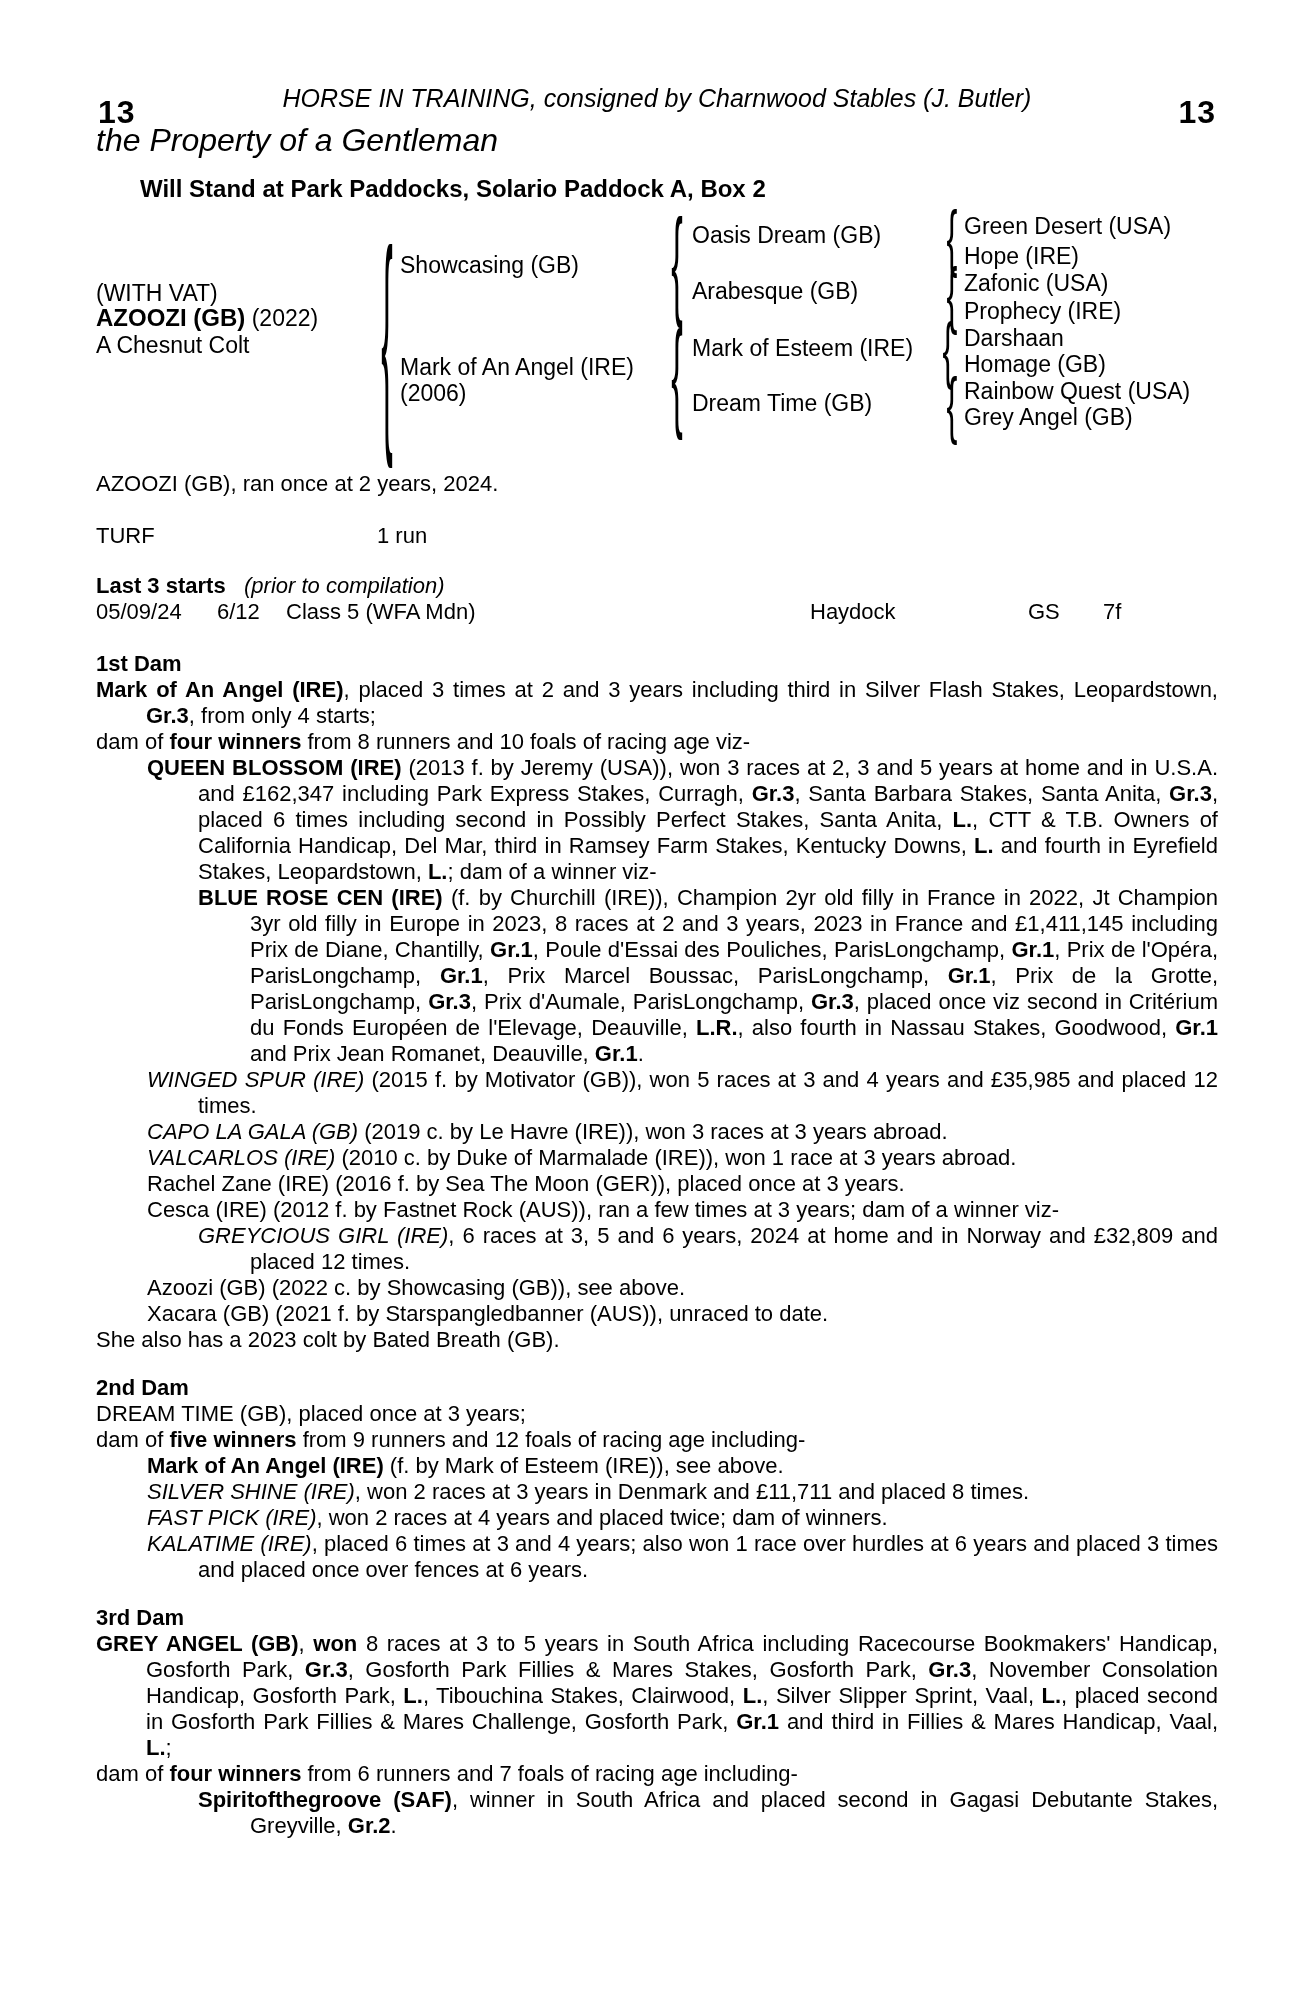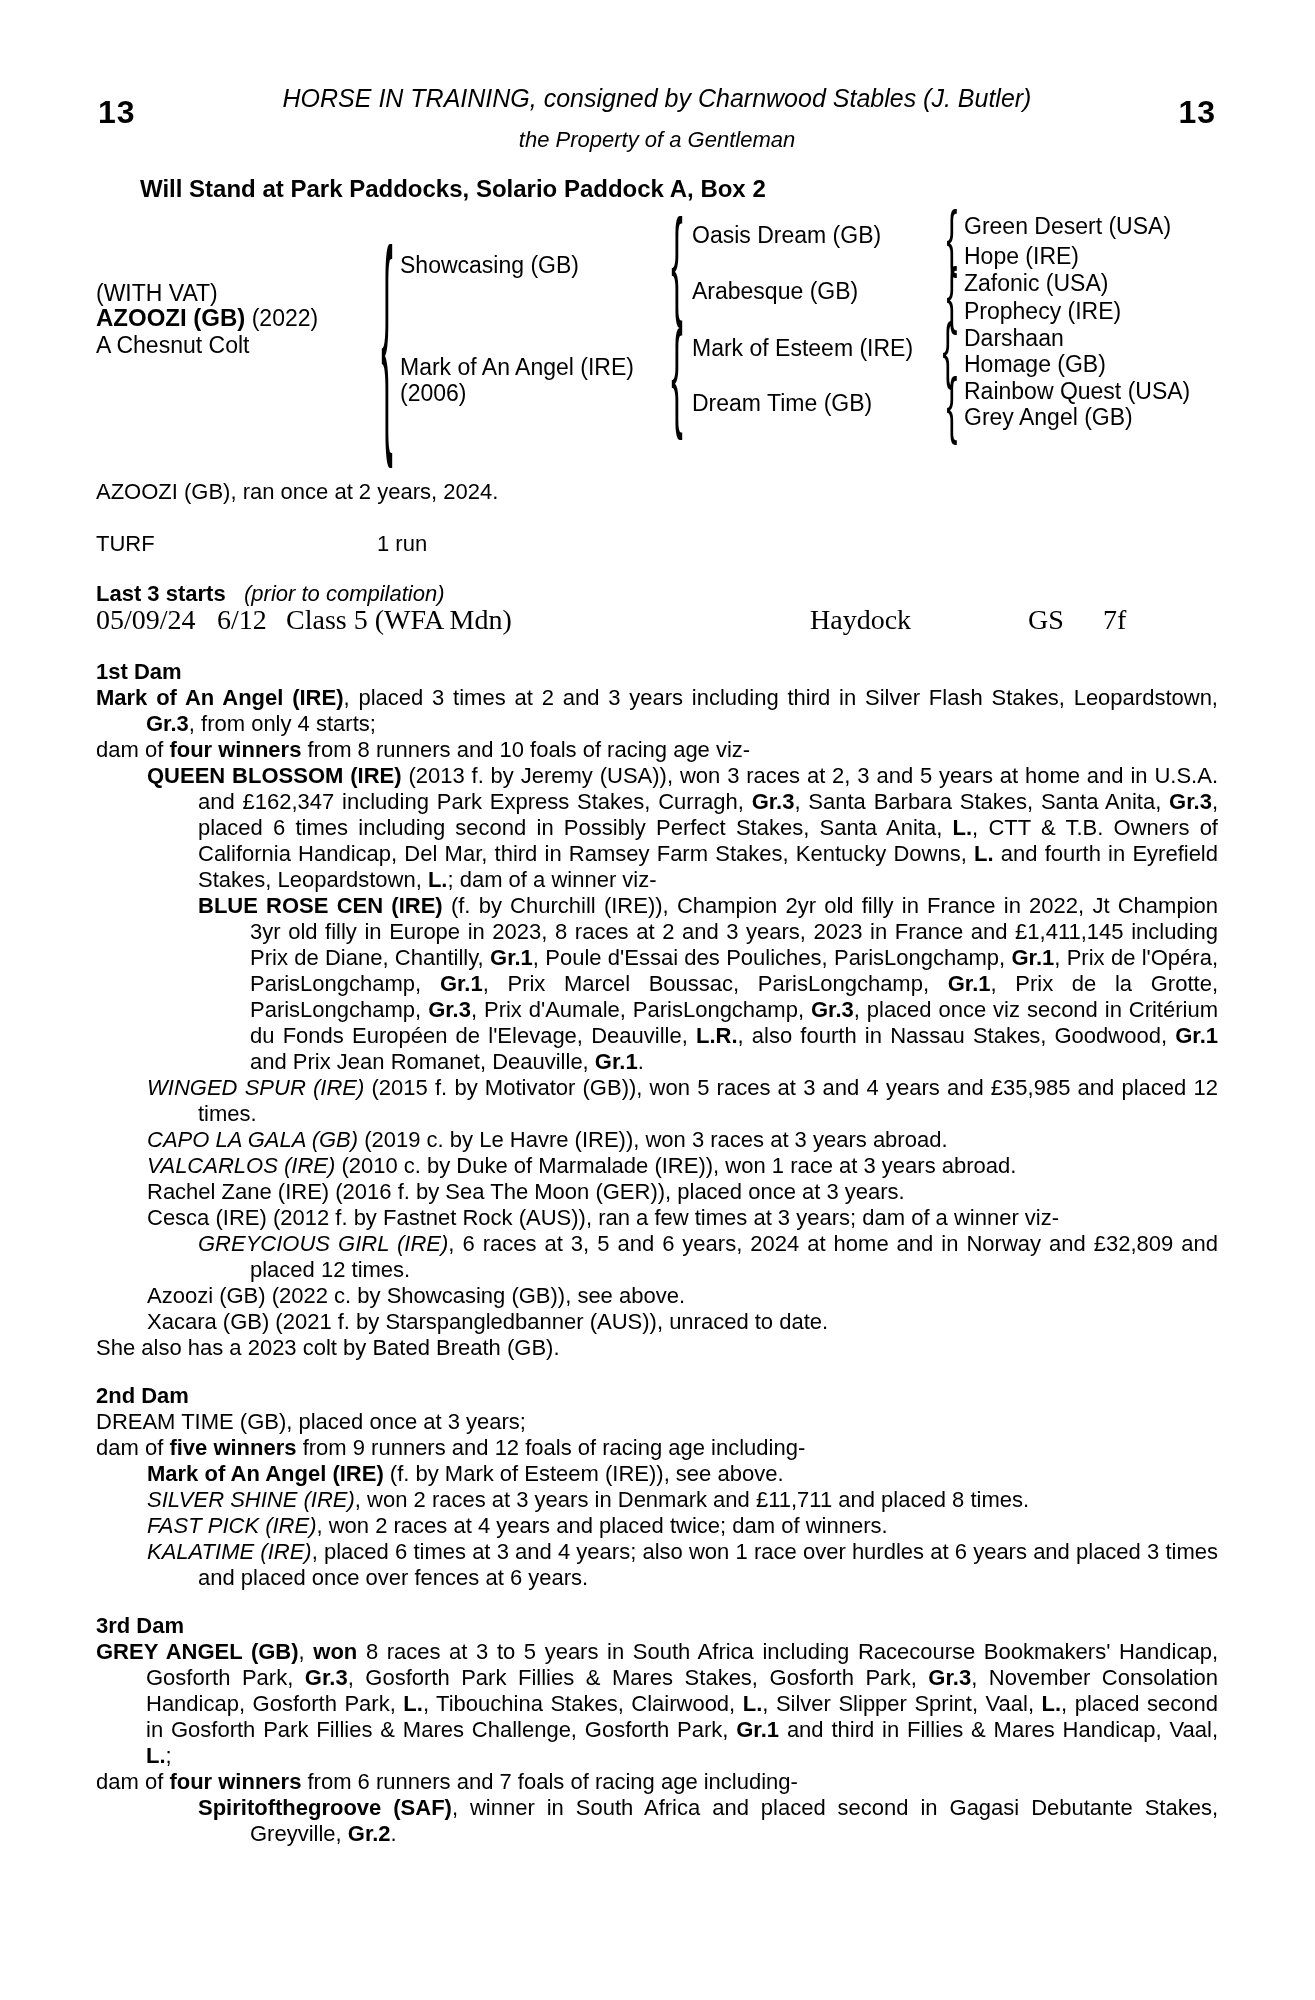--- a/index.html
+++ b/index.html
@@ -1,39 +1,39 @@
 <!DOCTYPE html>
 <html><head>
 <meta charset="utf-8">
 <style>
   html,body{margin:0;padding:0;background:#ffffff;}
   body{width:1315px;height:2000px;position:relative;font-family:"Liberation Sans",sans-serif;color:#000;-webkit-font-smoothing:antialiased;}
   .content{position:absolute;left:96px;top:0;width:1122px;}
   
   .header{position:relative;padding-top:84px;}
   .title-line{text-align:center;font-style:italic;font-size:25px;line-height:28px;}
-  .property-line{text-align:center;font-style:italic;font-size:22px;line-height:28px;margin-top:14px;}
+  .property-line{font-style:italic;font-size:32px;line-height:28px;margin-top:14px;}
   .lot{position:absolute;top:92px;font-weight:bold;font-size:32px;line-height:40px;letter-spacing:1px;}
   .lot.left{left:2px;}
   .lot.right{right:2px;}
   .stand-line{font-weight:bold;font-size:24px;line-height:26px;margin-top:22px;margin-left:44px;}
   
   .pedigree{position:relative;height:245px;margin-top:6px;font-size:23px;line-height:26px;}
   .ped{position:absolute;white-space:nowrap;}
   .ped-name-bold{font-weight:bold;font-size:24px;}
   .brace{position:absolute;display:flex;align-items:center;justify-content:center;width:24px;}
   .brace span{font-size:48px;line-height:1;font-weight:normal;display:block;}
   
-  .summary-line{font-size:22px;line-height:26px;margin-top:26px;}
+  .summary-line{font-size:22px;line-height:26px;margin-top:18px;}
   .surface-row{position:relative;height:26px;font-size:22px;line-height:26px;margin-top:26px;}
   .surface-row .runs{position:absolute;left:281px;top:0;}
   .last-starts-head{font-size:22px;line-height:26px;margin-top:24px;}
   .last-starts-head .lbl{font-weight:bold;}
   .last-starts-head .note{font-style:italic;text-align:center;}
-  .start-row{position:relative;height:26px;font-size:28px;line-height:26px;font-family:Liberation Serif, serif;}
+  .start-row{position:relative;height:26px;font-size:22px;line-height:26px;}
   .start-row .pos{position:absolute;left:121px;}
   .start-row .race{position:absolute;left:190px;}
   .start-row .course{position:absolute;left:714px;}
   .start-row .going{position:absolute;left:932px;}
   .start-row .dist{position:absolute;left:1007px;}
   
   #sections{margin-top:26px;font-size:22px;line-height:26px;}
   .section + .section{margin-top:22px;}
   .section-heading{font-weight:bold;margin-top:20px;}
   .para{text-align:justify;}

